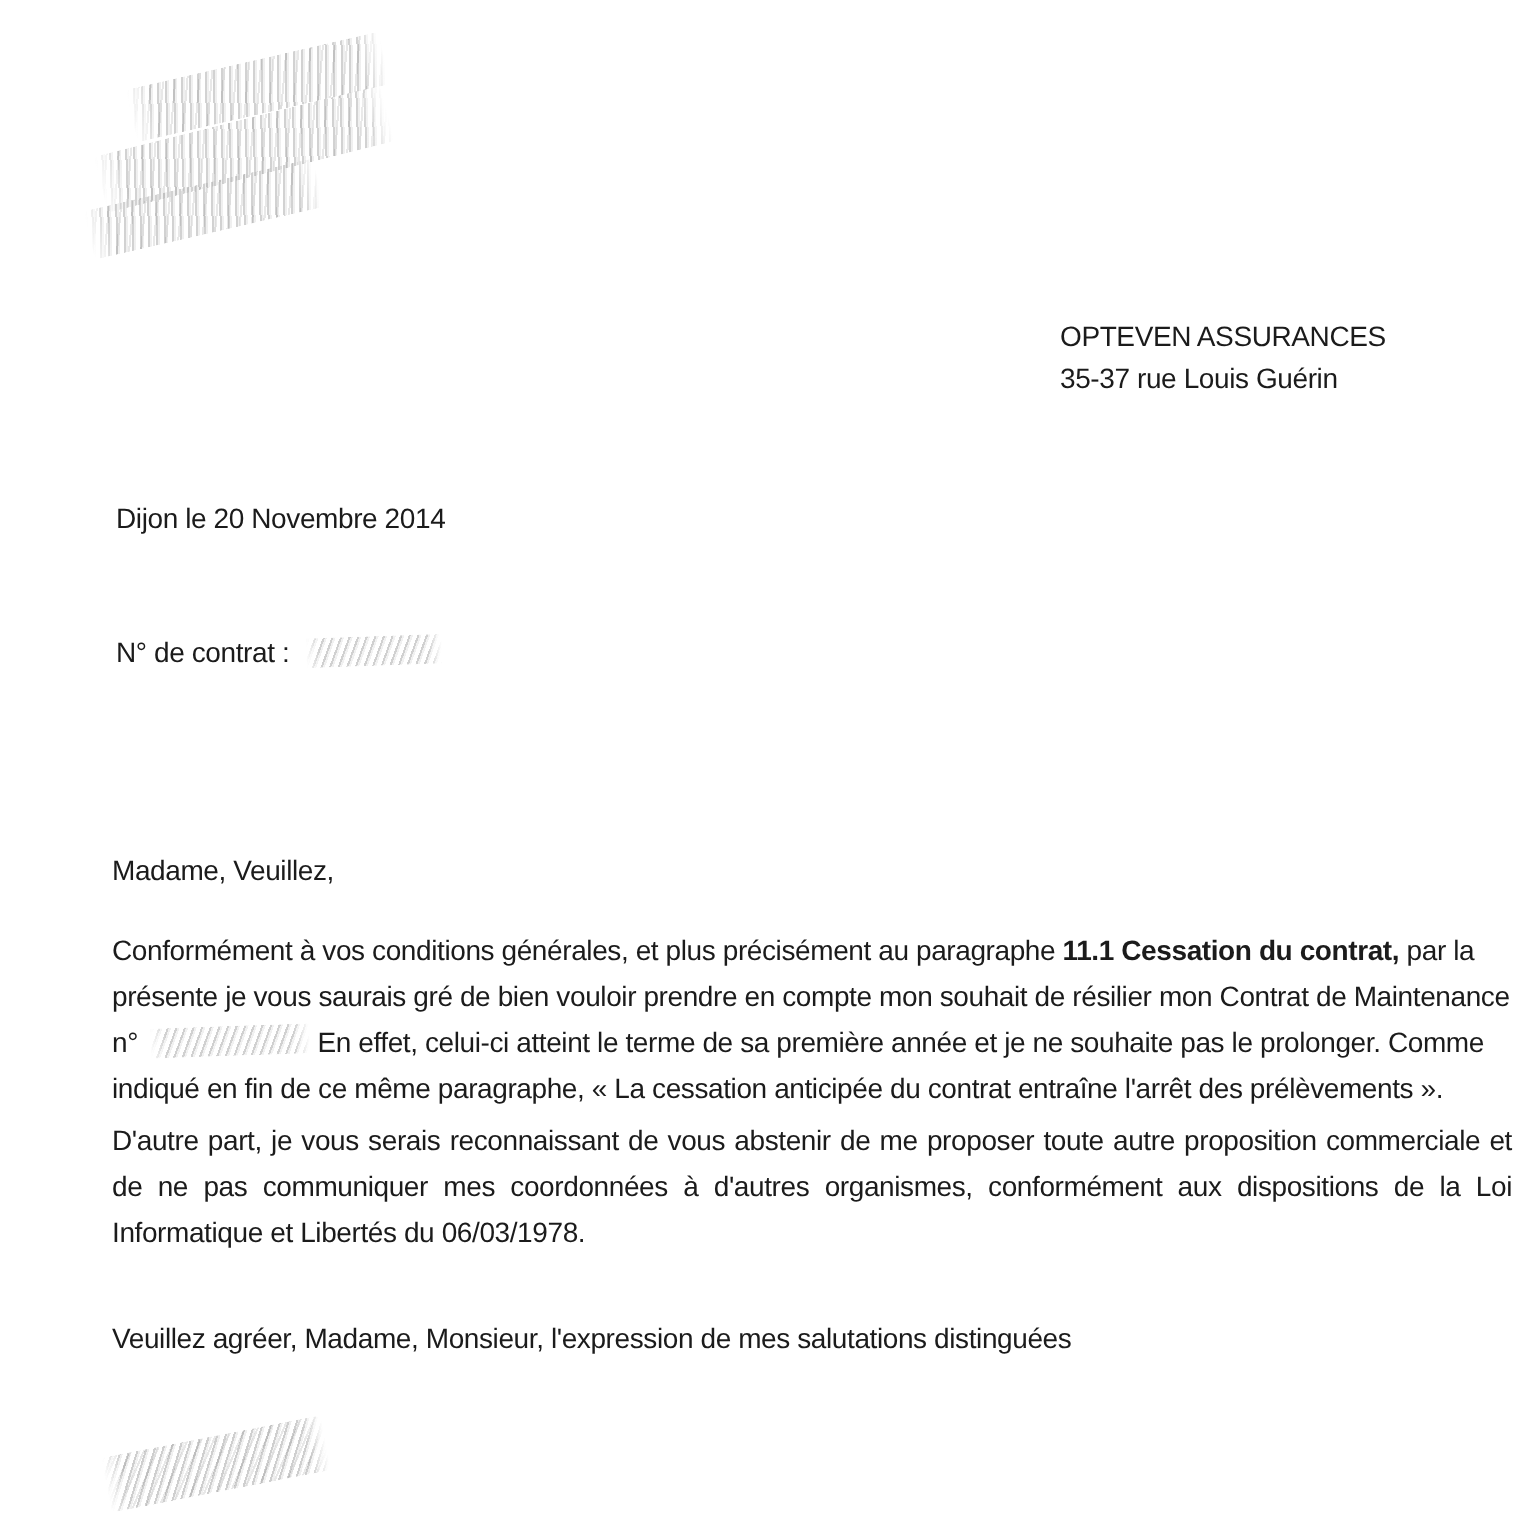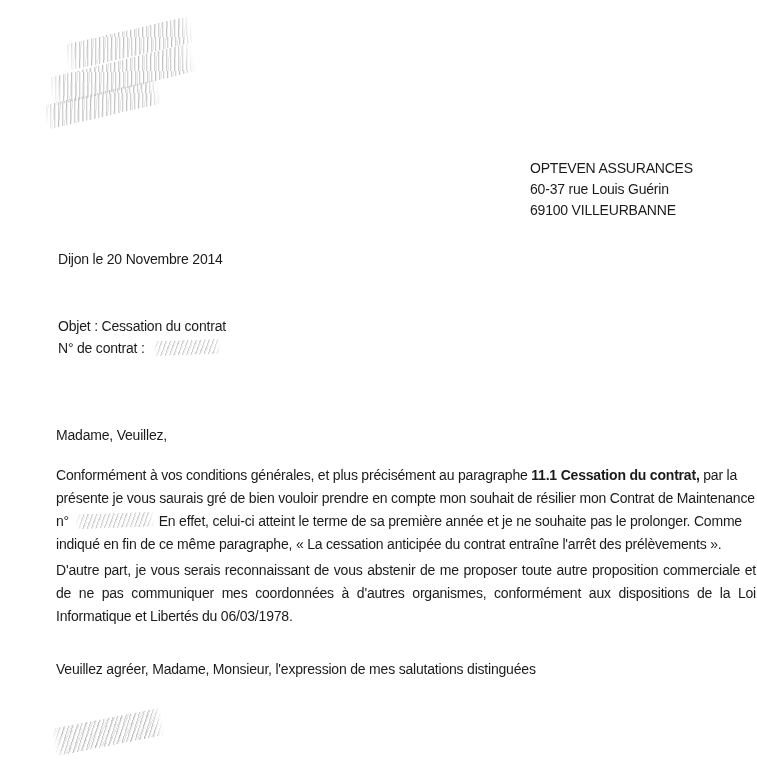--- a/index.html
+++ b/index.html
@@ -84,28 +84,26 @@
 <div class="page">
 
   <div class="sender-scribble">
     <div class="scribble-band" style="left:18px; top:4px; width:130px; height:27px; transform:rotate(-13deg);"></div>
     <div class="scribble-band" style="left:2px; top:34px; width:148px; height:29px; transform:rotate(-14deg);"></div>
     <div class="scribble-band" style="left:-3px; top:66px; width:118px; height:25px; transform:rotate(-13deg);"></div>
   </div>
 
   <div class="recipient">
     <div>OPTEVEN ASSURANCES</div>
-    <div>60-37 rue Louis Guérin</div>
-    <div>69100 VILLEURBANNE</div>
+    <div>35-37 rue Louis Guérin</div>
   </div>
 
   <div class="date-line txt">Dijon le 20 Novembre 2014</div>
 
   <div class="subject-block txt">
-    <div>Objet : Cessation du contrat</div>
     <div>
       <span>N° de contrat :</span>
       <span class="redact-inline" style="width:68px; height:15px; margin-left:5px;"></span>
     </div>
   </div>
 
   <div class="body-block txt">
     <p class="salutation">Madame, Veuillez,</p>
 
     <p class="para1"><span>Conformément à vos conditions générales, et plus précisément au paragraphe </span><span class="b">11.1 Cessation du contrat,</span><span> par la présente je vous saurais gré de bien vouloir prendre en compte mon souhait de résilier mon Contrat de Maintenance n°</span><span class="redact-inline" style="width:80px; height:15px; margin-left:6px;"></span><span> En effet, celui-ci atteint le terme de sa première année et je ne souhaite pas le prolonger. Comme indiqué en fin de ce même paragraphe, « La cessation anticipée du contrat entraîne l'arrêt des prélèvements ».</span></p>

